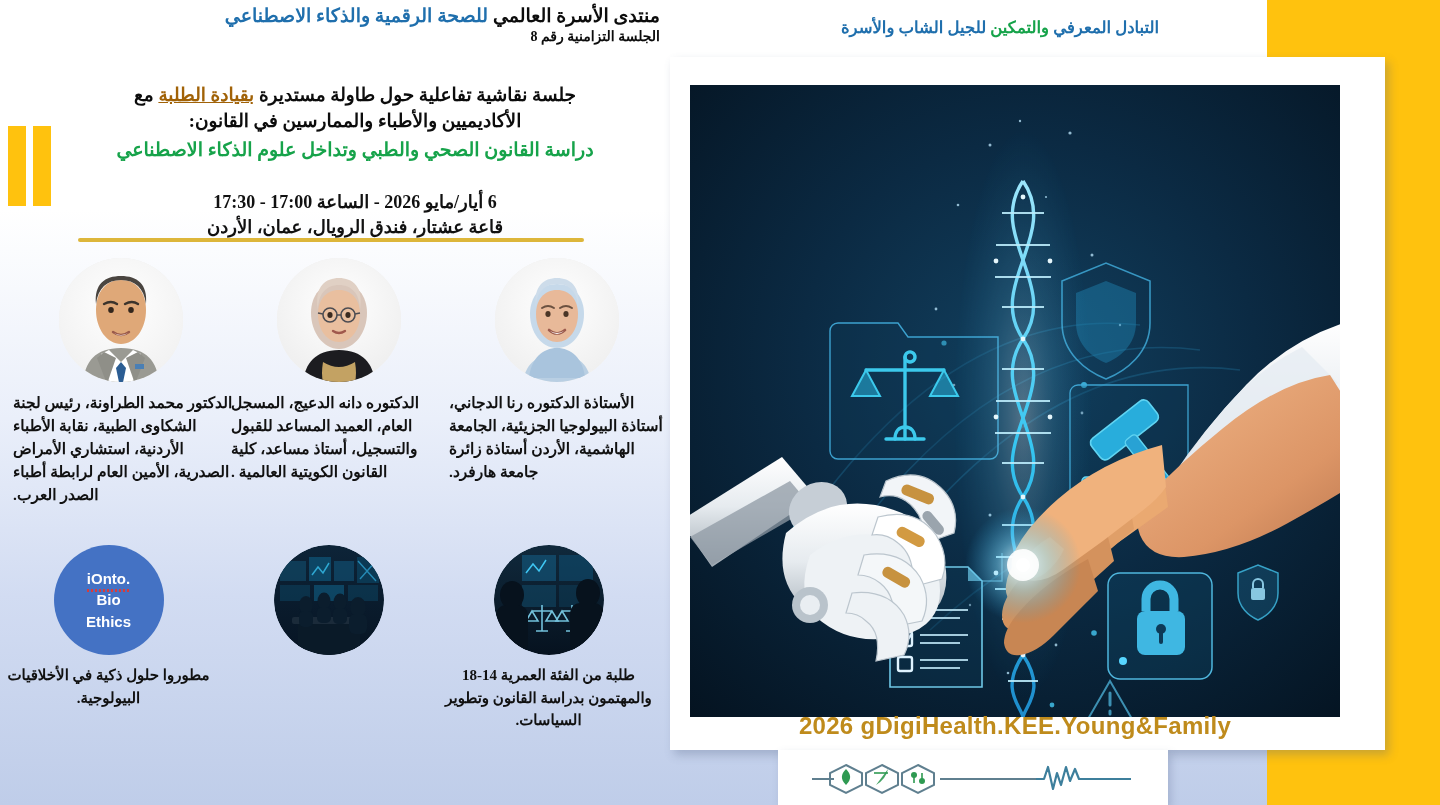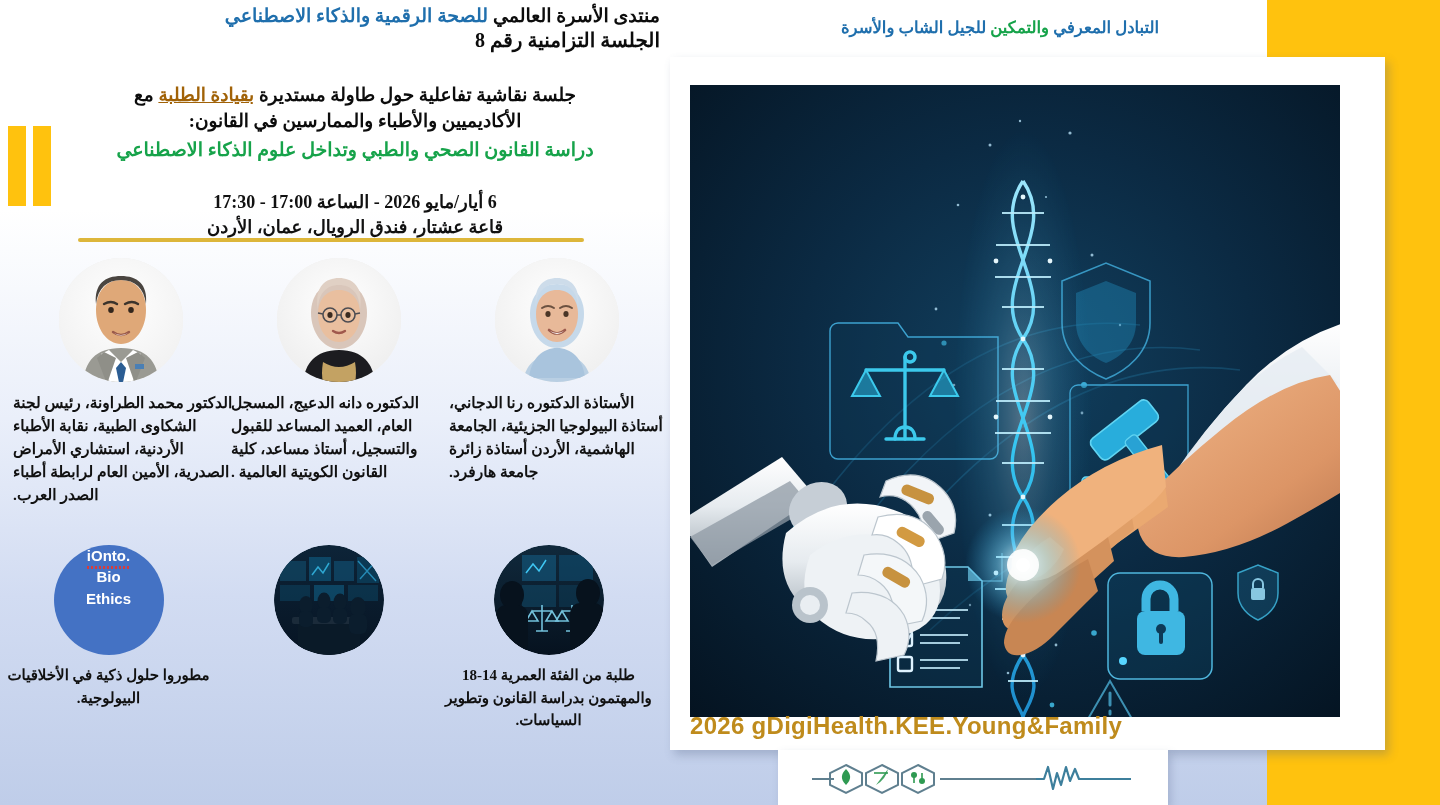--- a/index.html
+++ b/index.html
@@ -18,21 +18,21 @@
   #ybar-b{left:33px;top:126px;width:18px;height:80px;}
   #ytop-right{position:absolute;right:0;top:0;width:173px;height:58px;background:#ffc20e;}
   #yright-col{position:absolute;right:0;top:0;width:55px;height:805px;background:#ffc20e;}
   #ybottom-right{position:absolute;right:0;bottom:0;width:173px;height:60px;background:#ffc20e;}
 
   
   .left-col{position:absolute;left:0;top:0;width:668px;height:805px;}
   .title-block{position:absolute;top:4px;right:8px;width:548px;line-height:1.28;}
   .t-main{font-size:19px;font-weight:bold;color:#0c0c0c;}
   .t-main .blue{color:#1f6fad;}
-  .t-sub{font-size:20px;font-weight:bold;color:#0c0c0c;}
+  .t-sub{font-size:14px;font-weight:bold;color:#0c0c0c;}
 
   .desc-block{position:absolute;top:82px;right:8px;width:610px;text-align:center;line-height:1.42;}
   .d-line{font-size:18.5px;font-weight:bold;color:#0c0c0c;}
   .d-line .blue{color:#a16207;text-decoration:underline;}
   .d-green{font-size:19px;font-weight:bold;color:#16a34a;margin-top:2px;}
 
   .when-block{position:absolute;top:190px;right:8px;width:610px;text-align:center;line-height:1.38;}
   .w-line{font-size:18px;font-weight:bold;color:#111;}
   .rule{position:absolute;left:78px;top:238px;width:506px;height:4px;background:#ddb63a;border-radius:2px;}
 
@@ -49,39 +49,39 @@
            text-align:left;direction:rtl;}
   #spk-3 .spk-bio{margin-right:-14px;}
 
   
   .aud{position:absolute;top:545px;width:215px;}
   #aud-1{right:452px;}
   #aud-2{right:232px;}
   #aud-3{right:12px;}
   .aud-circle{width:110px;height:110px;border-radius:50%;margin:0 auto;overflow:hidden;position:relative;}
   .aud-circle svg{display:block;width:110px;height:110px;}
-  .ionto{background:#4472c4;display:flex;flex-direction:column;align-items:center;justify-content:flex-start;
+  .ionto{background:#4472c4;display:flex;flex-direction:column;align-items:center;justify-content:center;
          color:#fff;font-family:"Liberation Sans",sans-serif;font-weight:bold;font-size:15px;line-height:1.42;
          direction:ltr;}
   .ionto .u{border-bottom:2px wavy #d93b3b;position:relative;}
   .ionto .u::after{content:"";position:absolute;left:0;right:0;bottom:-3px;height:3px;
      background:repeating-linear-gradient(90deg,#d93b3b 0 2px,transparent 2px 4px);}
   .aud-text{margin-top:9px;font-size:15px;font-weight:bold;color:#111;line-height:1.5;
             text-align:center;direction:rtl;}
 
   
   .card{position:absolute;left:670px;top:57px;width:715px;height:693px;background:#fff;
         box-shadow:4px 5px 9px rgba(80,95,130,.30);}
   .card-lower{position:absolute;left:778px;top:750px;width:390px;height:55px;background:#fff;
         box-shadow:3px 4px 8px rgba(80,95,130,.25);}
 
   .hero{position:absolute;left:690px;top:85px;width:650px;height:632px;background:#05172b;overflow:hidden;}
   .hero svg{display:block;}
 
-  .hero-caption{position:absolute;left:690px;top:712px;width:650px;
+  .hero-caption{position:absolute;left:690px;top:712px;width:650px;text-align:center;
      font-family:"Liberation Sans",sans-serif;font-weight:bold;font-size:24px;color:#bf8b1c;
      letter-spacing:.3px;direction:ltr;}
 
   .logo-strip{position:absolute;left:790px;top:755px;width:370px;height:48px;}
 
   
   .rhead{position:absolute;left:700px;top:6px;width:600px;text-align:center;direction:rtl;line-height:1.35;}
   .rh1{font-size:18px;font-weight:bold;color:#111;}
   .rh1 .grn{color:#16a34a;}
   .rh2{font-size:16.5px;font-weight:bold;color:#1f6fad;margin-top:11px;}

